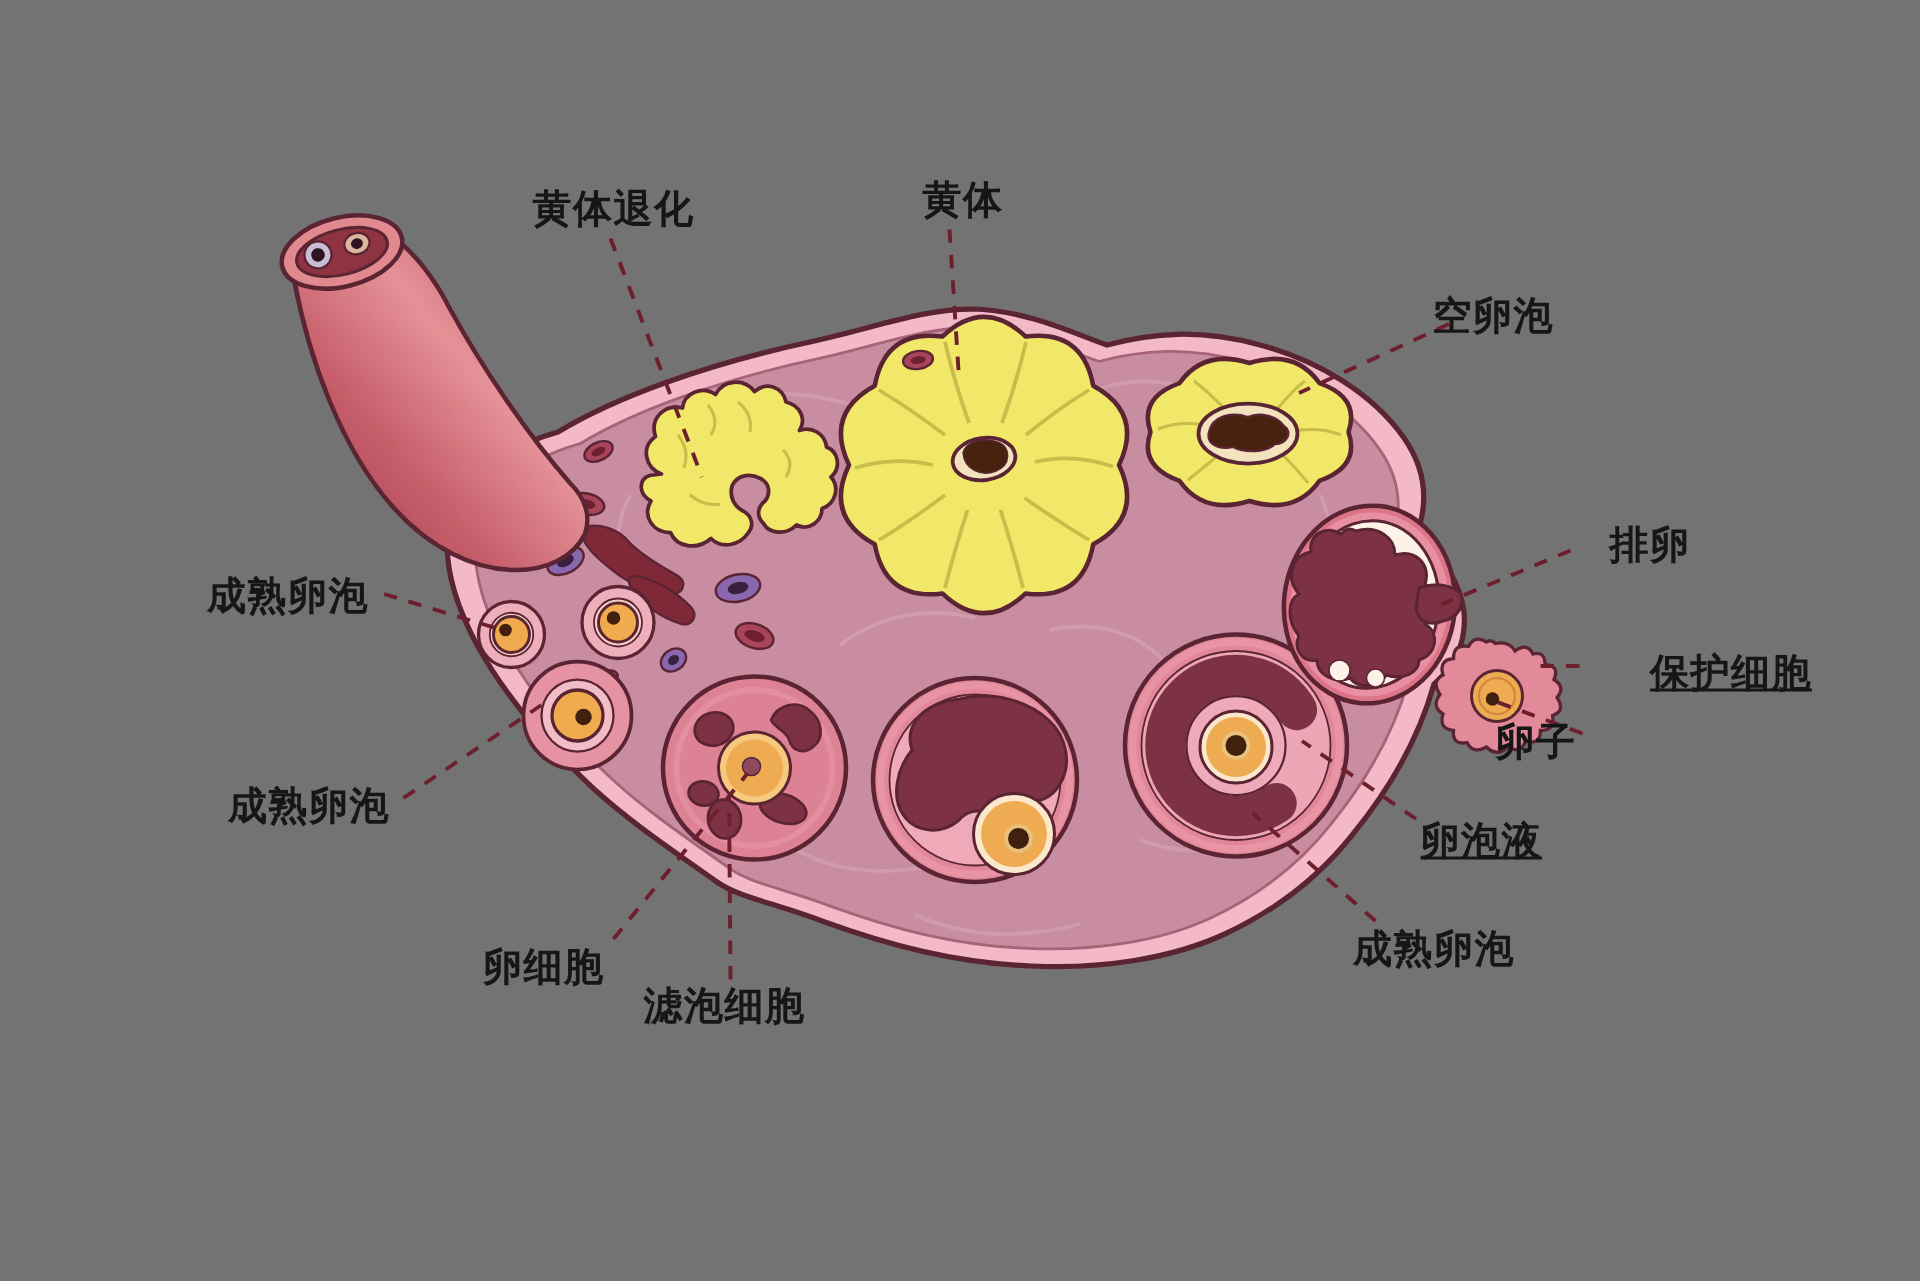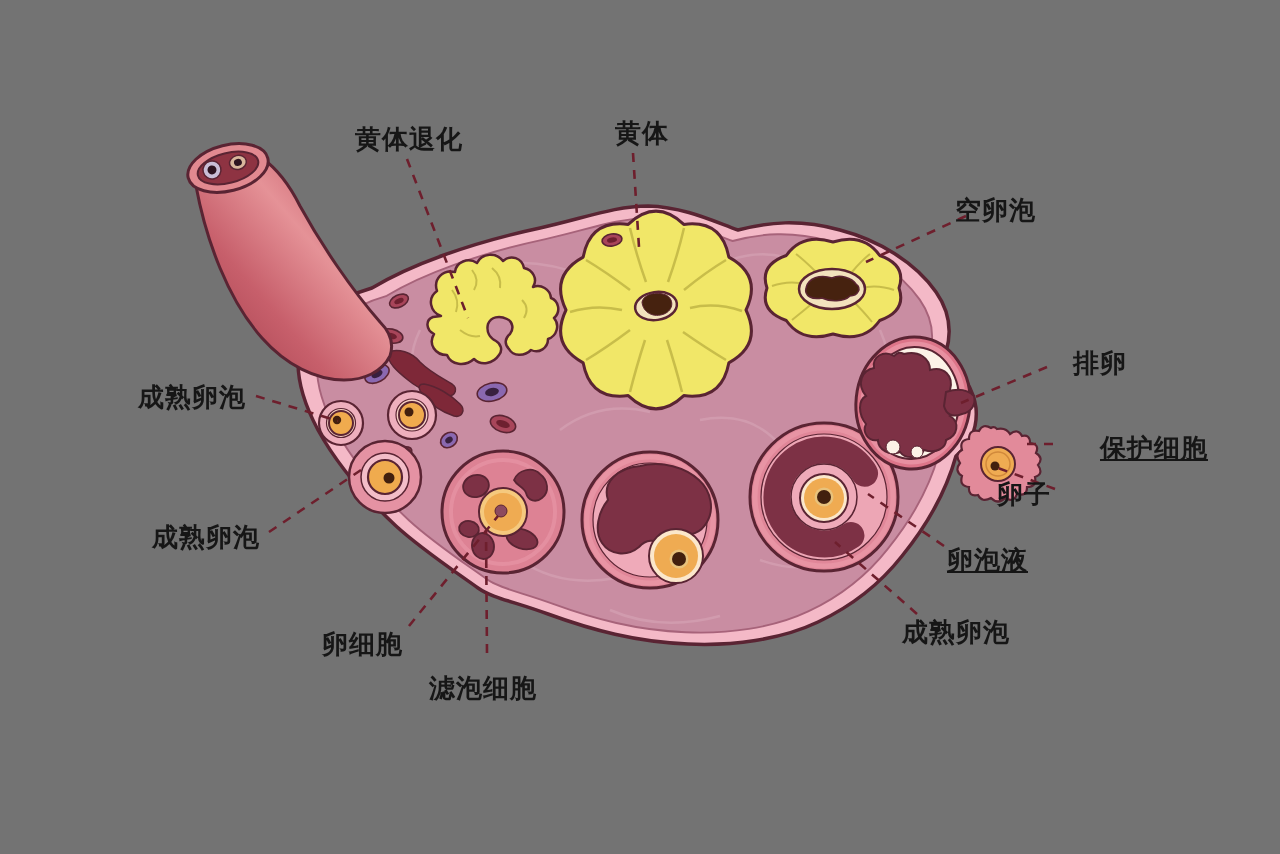--- a/index.html
+++ b/index.html
@@ -275,17 +275,17 @@
 
   <div class="label" style="left:355px;top:125px;">黄体退化</div>
   <div class="label" style="left:615px;top:119px;text-align:center;">黄体</div>
   <div class="label" style="left:955px;top:196px;">空卵泡</div>
   <div class="label" style="left:1052px;top:349px;margin-left:21px;">排卵</div>
   <div class="label" style="left:1100px;top:434px;text-decoration:underline;">保护细胞</div>
   <div class="label" style="left:997px;top:480px;">卵子</div>
   <div class="label" style="left:138px;top:383px;">成熟卵泡</div>
   <div class="label" style="left:152px;top:523px;">成熟卵泡</div>
   <div class="label" style="left:322px;top:630px;">卵细胞</div>
-  <div class="label" style="left:429px;top:656px;margin-top:18px;">滤泡细胞</div>
+  <div class="label" style="left:429px;top:656px;">滤泡细胞</div>
   <div class="label" style="left:947px;top:546px;text-decoration:underline;">卵泡液</div>
   <div class="label" style="left:902px;top:618px;">成熟卵泡</div>
 
 </div>
 
 </body></html>

